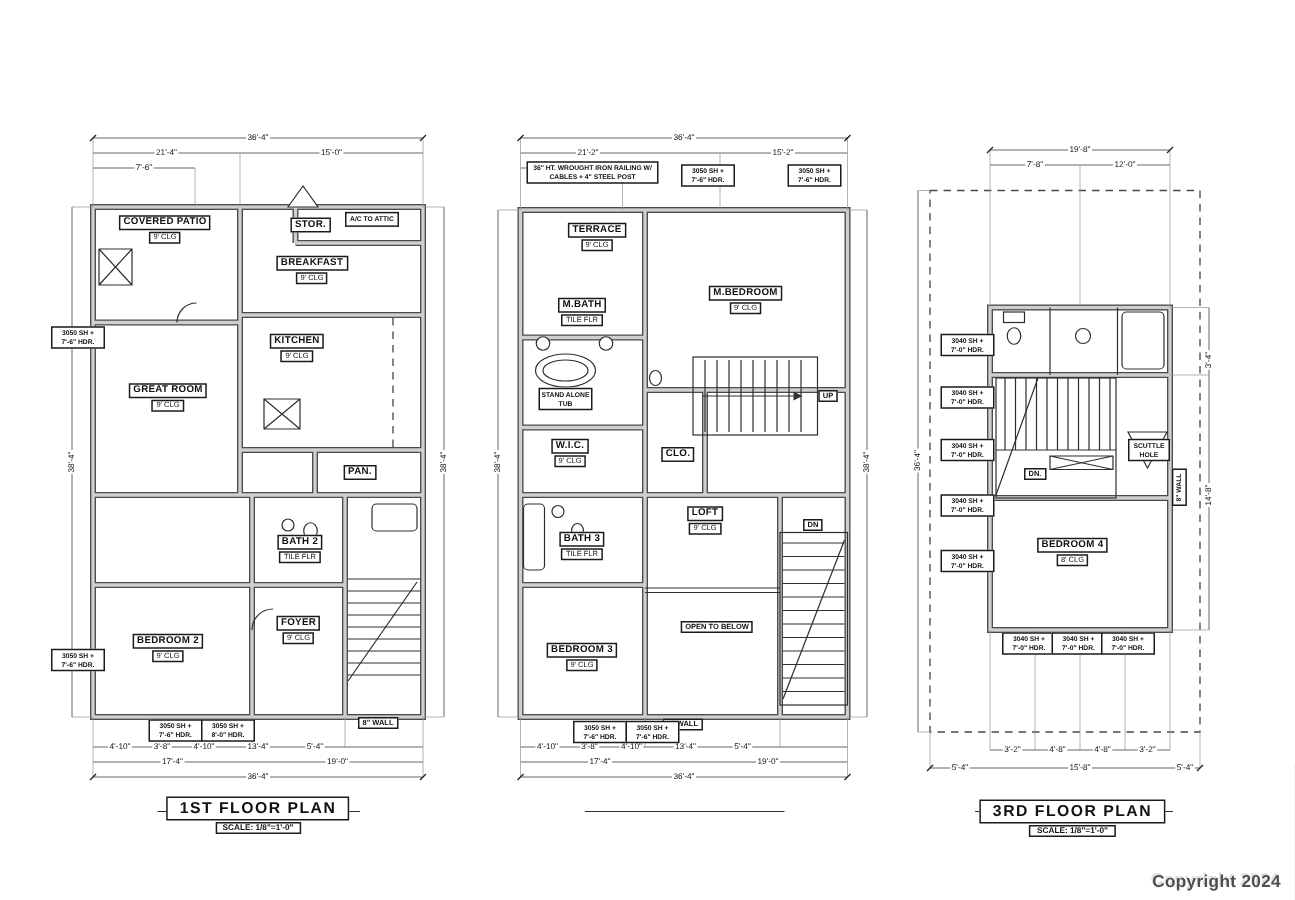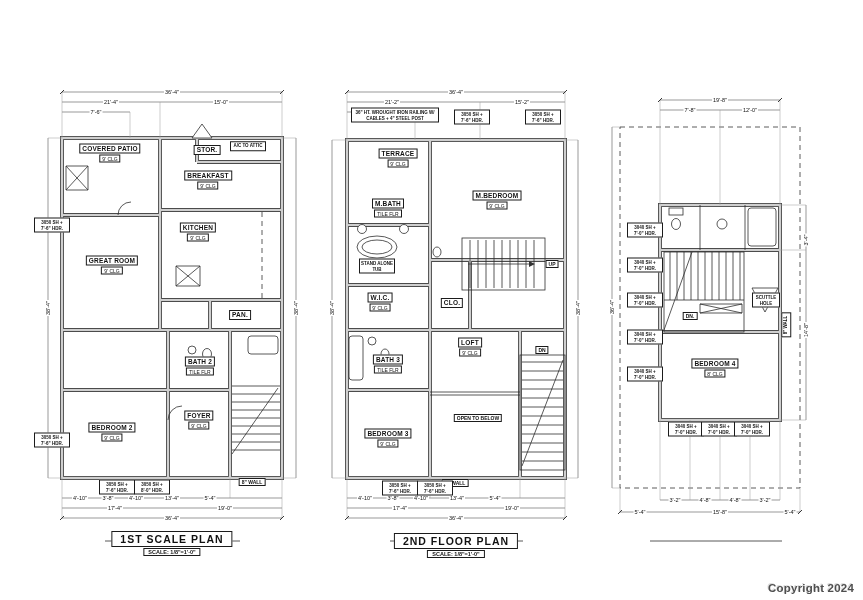--- a/index.html
+++ b/index.html
@@ -261,25 +261,25 @@
   <div class="dimt" style="left:735px;top:500px">4'-8"</div>
   <div class="dimt" style="left:765px;top:500px">3'-2"</div>
   <div class="dimt" style="left:640px;top:512px">5'-4"</div>
   <div class="dimt" style="left:720px;top:512px">15'-8"</div>
   <div class="dimt" style="left:790px;top:512px">5'-4"</div>
   <div class="dimv" style="left:612px;top:307px">36'-4"</div>
   <div class="dimv" style="left:806px;top:330px">14'-8"</div>
   <div class="dimv" style="left:806px;top:240px">3'-4"</div>
 
   <div class="title-wrap" style="left:172px;top:531px">
-    <div class="title">1ST SCALE PLAN</div>
+    <div class="title">1ST FLOOR PLAN</div>
     <div class="scale">SCALE: 1/8"=1'-0"</div>
   </div>
-  <div class="title-wrap" style="left:456px;top:533px">
-    <div class="title">2ND FLOOR PLAN</div>
+  <div class="title-wrap" style="left:715px;top:533px">
+    <div class="title">3RD FLOOR PLAN</div>
     <div class="scale">SCALE: 1/8"=1'-0"</div>
   </div>
 
   <div class="copyright">
     <div>Copyright 2024</div>
   </div>
 
 </div>
 
 </body></html>

